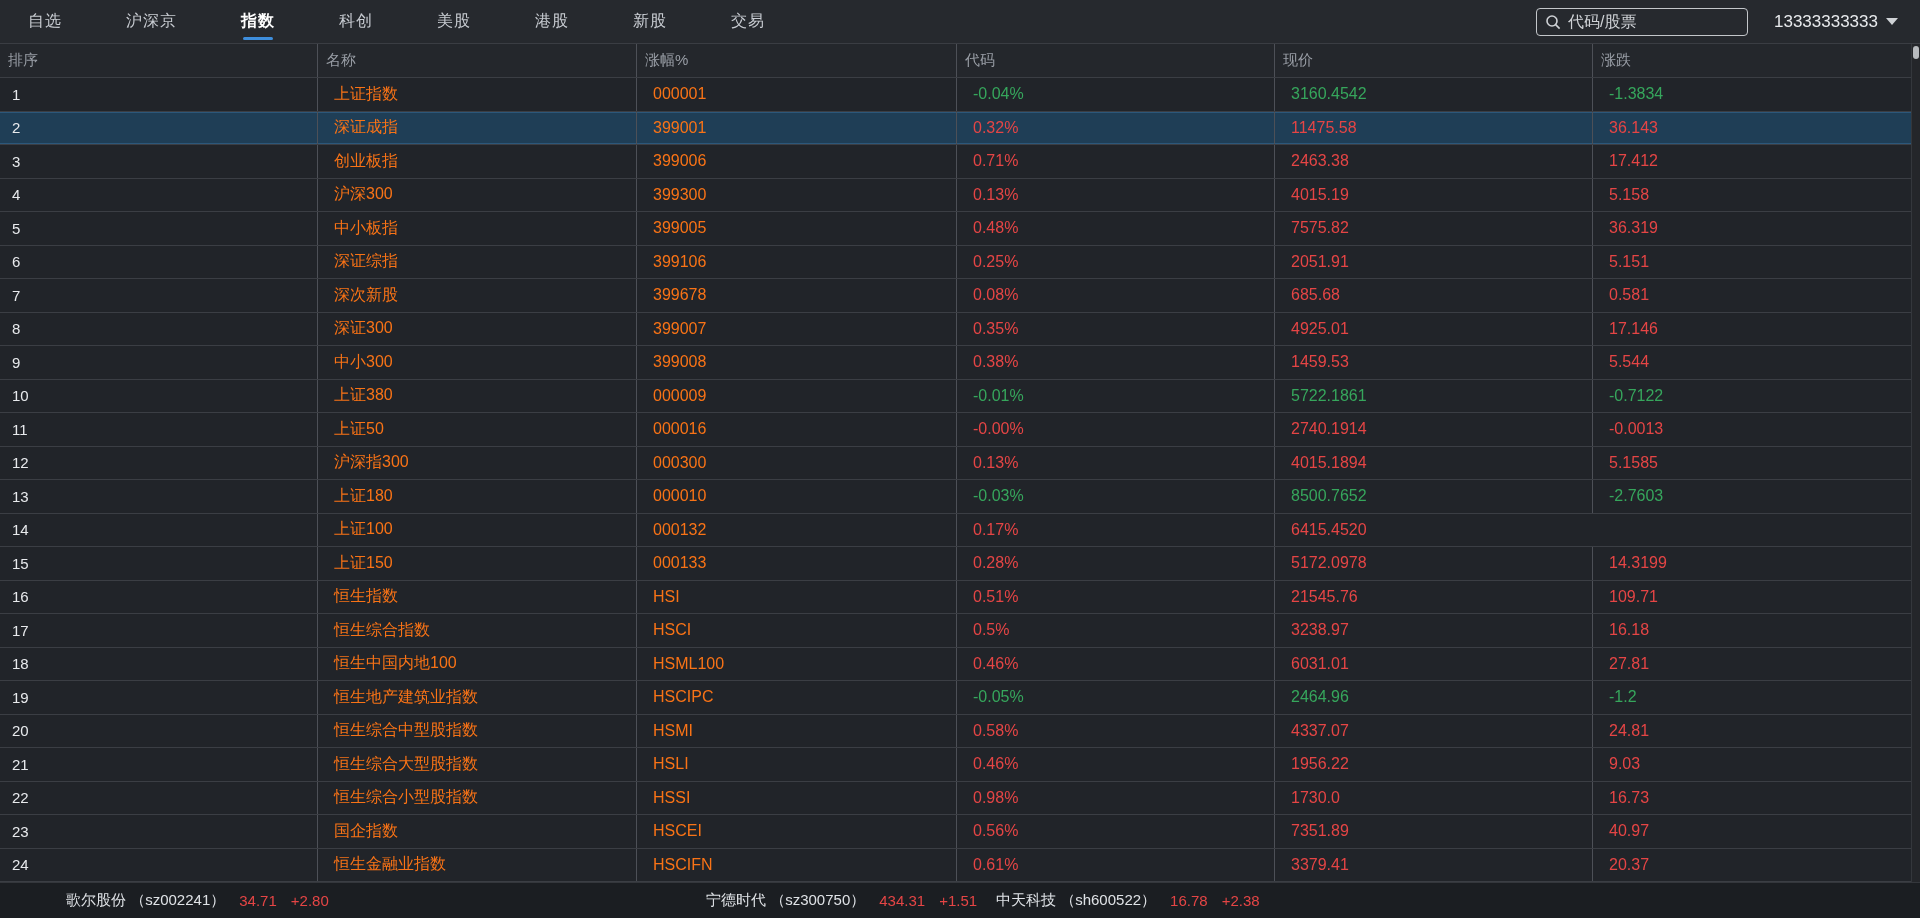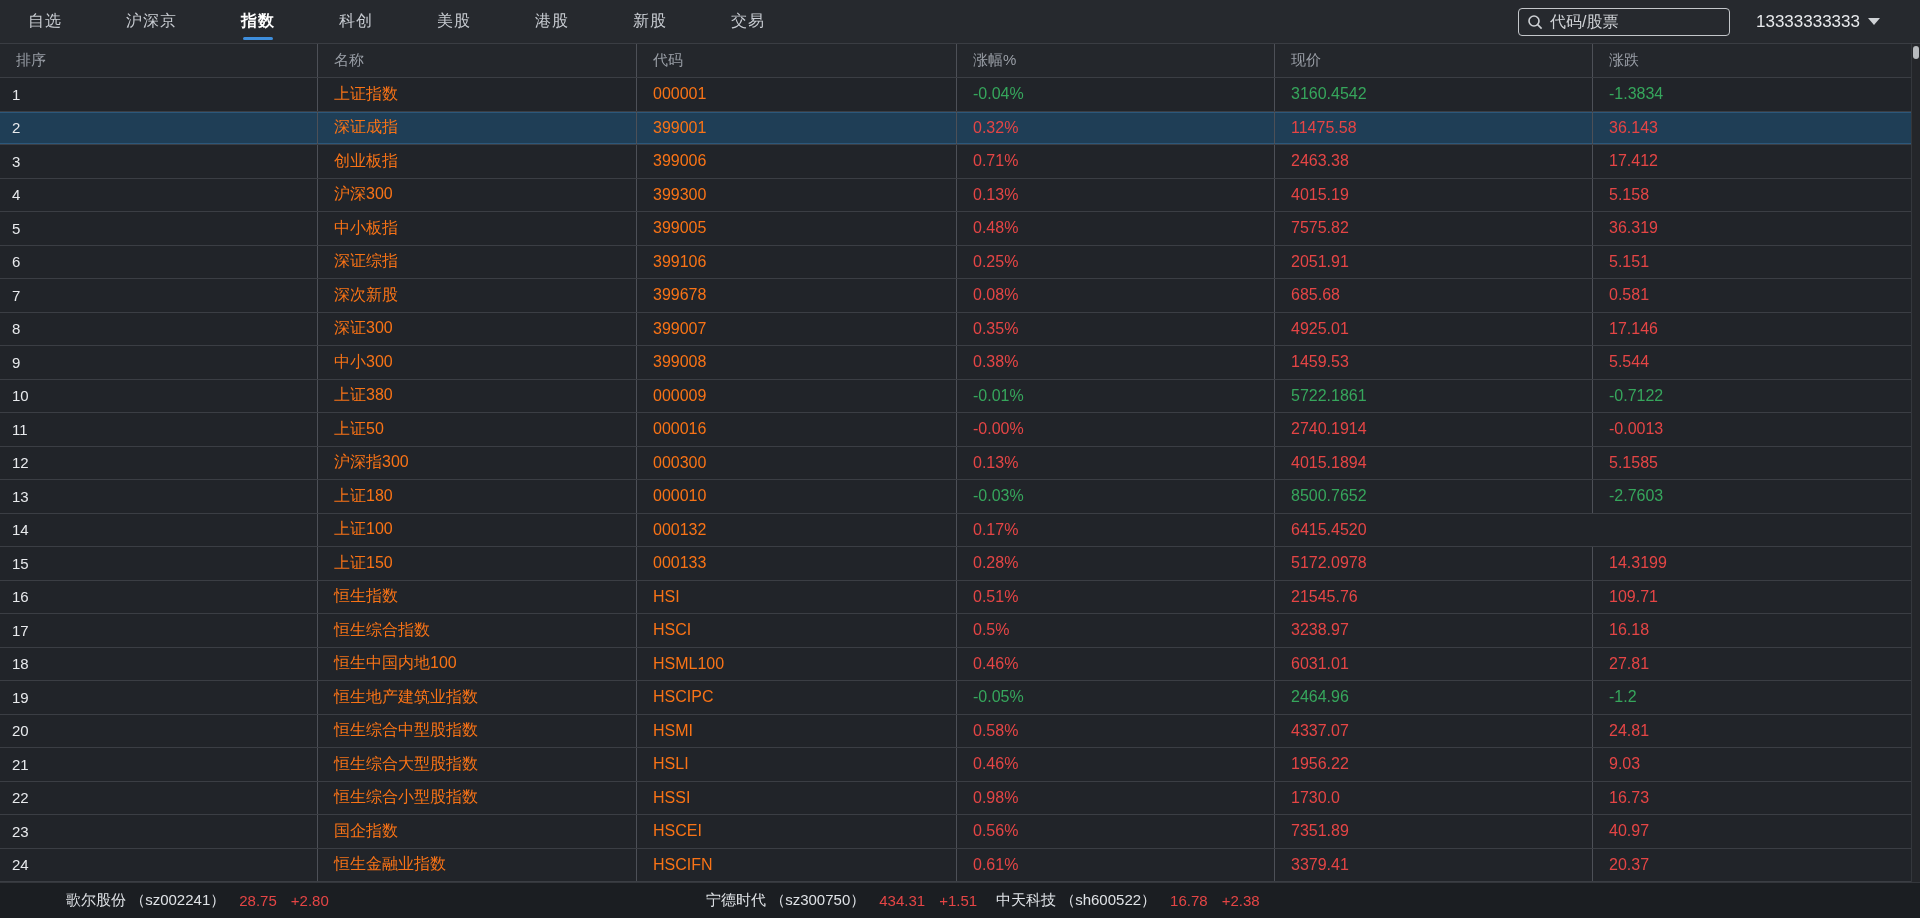--- a/index.html
+++ b/index.html
@@ -23,21 +23,21 @@
     position:relative; height:100%;
     display:flex; align-items:center;
     font-size:16px; color:#c9cdd3; cursor:pointer;
     letter-spacing:1px;
   }
   .nav-tab.active { color:#ffffff; font-weight:bold; }
   .nav-tab.active::after {
     content:""; position:absolute; left:50%; transform:translateX(-50%);
     bottom:3px; width:30px; height:3px; border-radius:2px; background:#3e8edd;
   }
-  .nav-right { margin-left:auto; display:flex; align-items:center; padding-right:40px; }
+  .nav-right { margin-left:auto; display:flex; align-items:center; padding-right:22px; }
   .search-box {
     width:212px; height:28px;
     border:1px solid #c3c6ca; border-radius:4px;
     display:flex; align-items:center;
     padding:0 8px; gap:7px;
     background:transparent;
   }
   .search-box svg { flex:0 0 auto; }
   .search-input {
     background:transparent; border:none; outline:none;
@@ -59,21 +59,21 @@
   .grid-row {
     display:grid;
     grid-template-columns:318px 319px 320px 318px 318px 1fr;
     align-items:stretch;
   }
   .thead {
     height:34px; border-bottom:1px solid #3b3e44;
     background:#24272c;
   }
   .thead .cell {
-    color:#999ea6; font-size:15px;
+    color:#999ea6; font-size:15px;padding-left:8px;
   }
   .cell {
     display:flex; align-items:center;
     padding-left:16px;
     border-right:1px solid #4d5057;
     overflow:hidden; white-space:nowrap;
     font-size:16px;
   }
   .cell:last-child { border-right:none; }
   .row { height:33.5px; border-bottom:1px solid #3b3e44; cursor:pointer; background:#212429; }
@@ -135,22 +135,22 @@
       <span>13333333333</span>
       <span class="caret"></span>
     </div>
   </div>
 </div>
 
 <div class="table-area">
   <div class="grid-row thead">
       <div class="cell">排序</div>
       <div class="cell">名称</div>
+      <div class="cell">涨幅%</div>
       <div class="cell">代码</div>
-      <div class="cell">涨幅%</div>
       <div class="cell">现价</div>
       <div class="cell">涨跌</div>
     </div>
   <div>
       <div class="grid-row row">
         <div class="cell c-rank">1</div>
         <div class="cell c-name">上证指数</div>
         <div class="cell c-code">000001</div>
         <div class="cell green">-0.04%</div>
         <div class="cell green">3160.4542</div>
@@ -342,21 +342,21 @@
     </div>
 </div>
 
 <div class="scrollbar">
   <div class="scroll-thumb"></div>
 </div>
 
 <div class="footer">
     <div class="ticker">
       <span class="t-name">歌尔股份 （sz002241）</span>
-      <span class="red">28.75</span>
+      <span class="red">34.71</span>
       <span class="red">+2.80</span>
     </div>
     <div class="ticker">
       <span class="t-name">宁德时代 （sz300750）</span>
       <span class="red">434.31</span>
       <span class="red">+1.51</span>
     </div>
     <div class="ticker">
       <span class="t-name">中天科技 （sh600522）</span>
       <span class="red">16.78</span>

